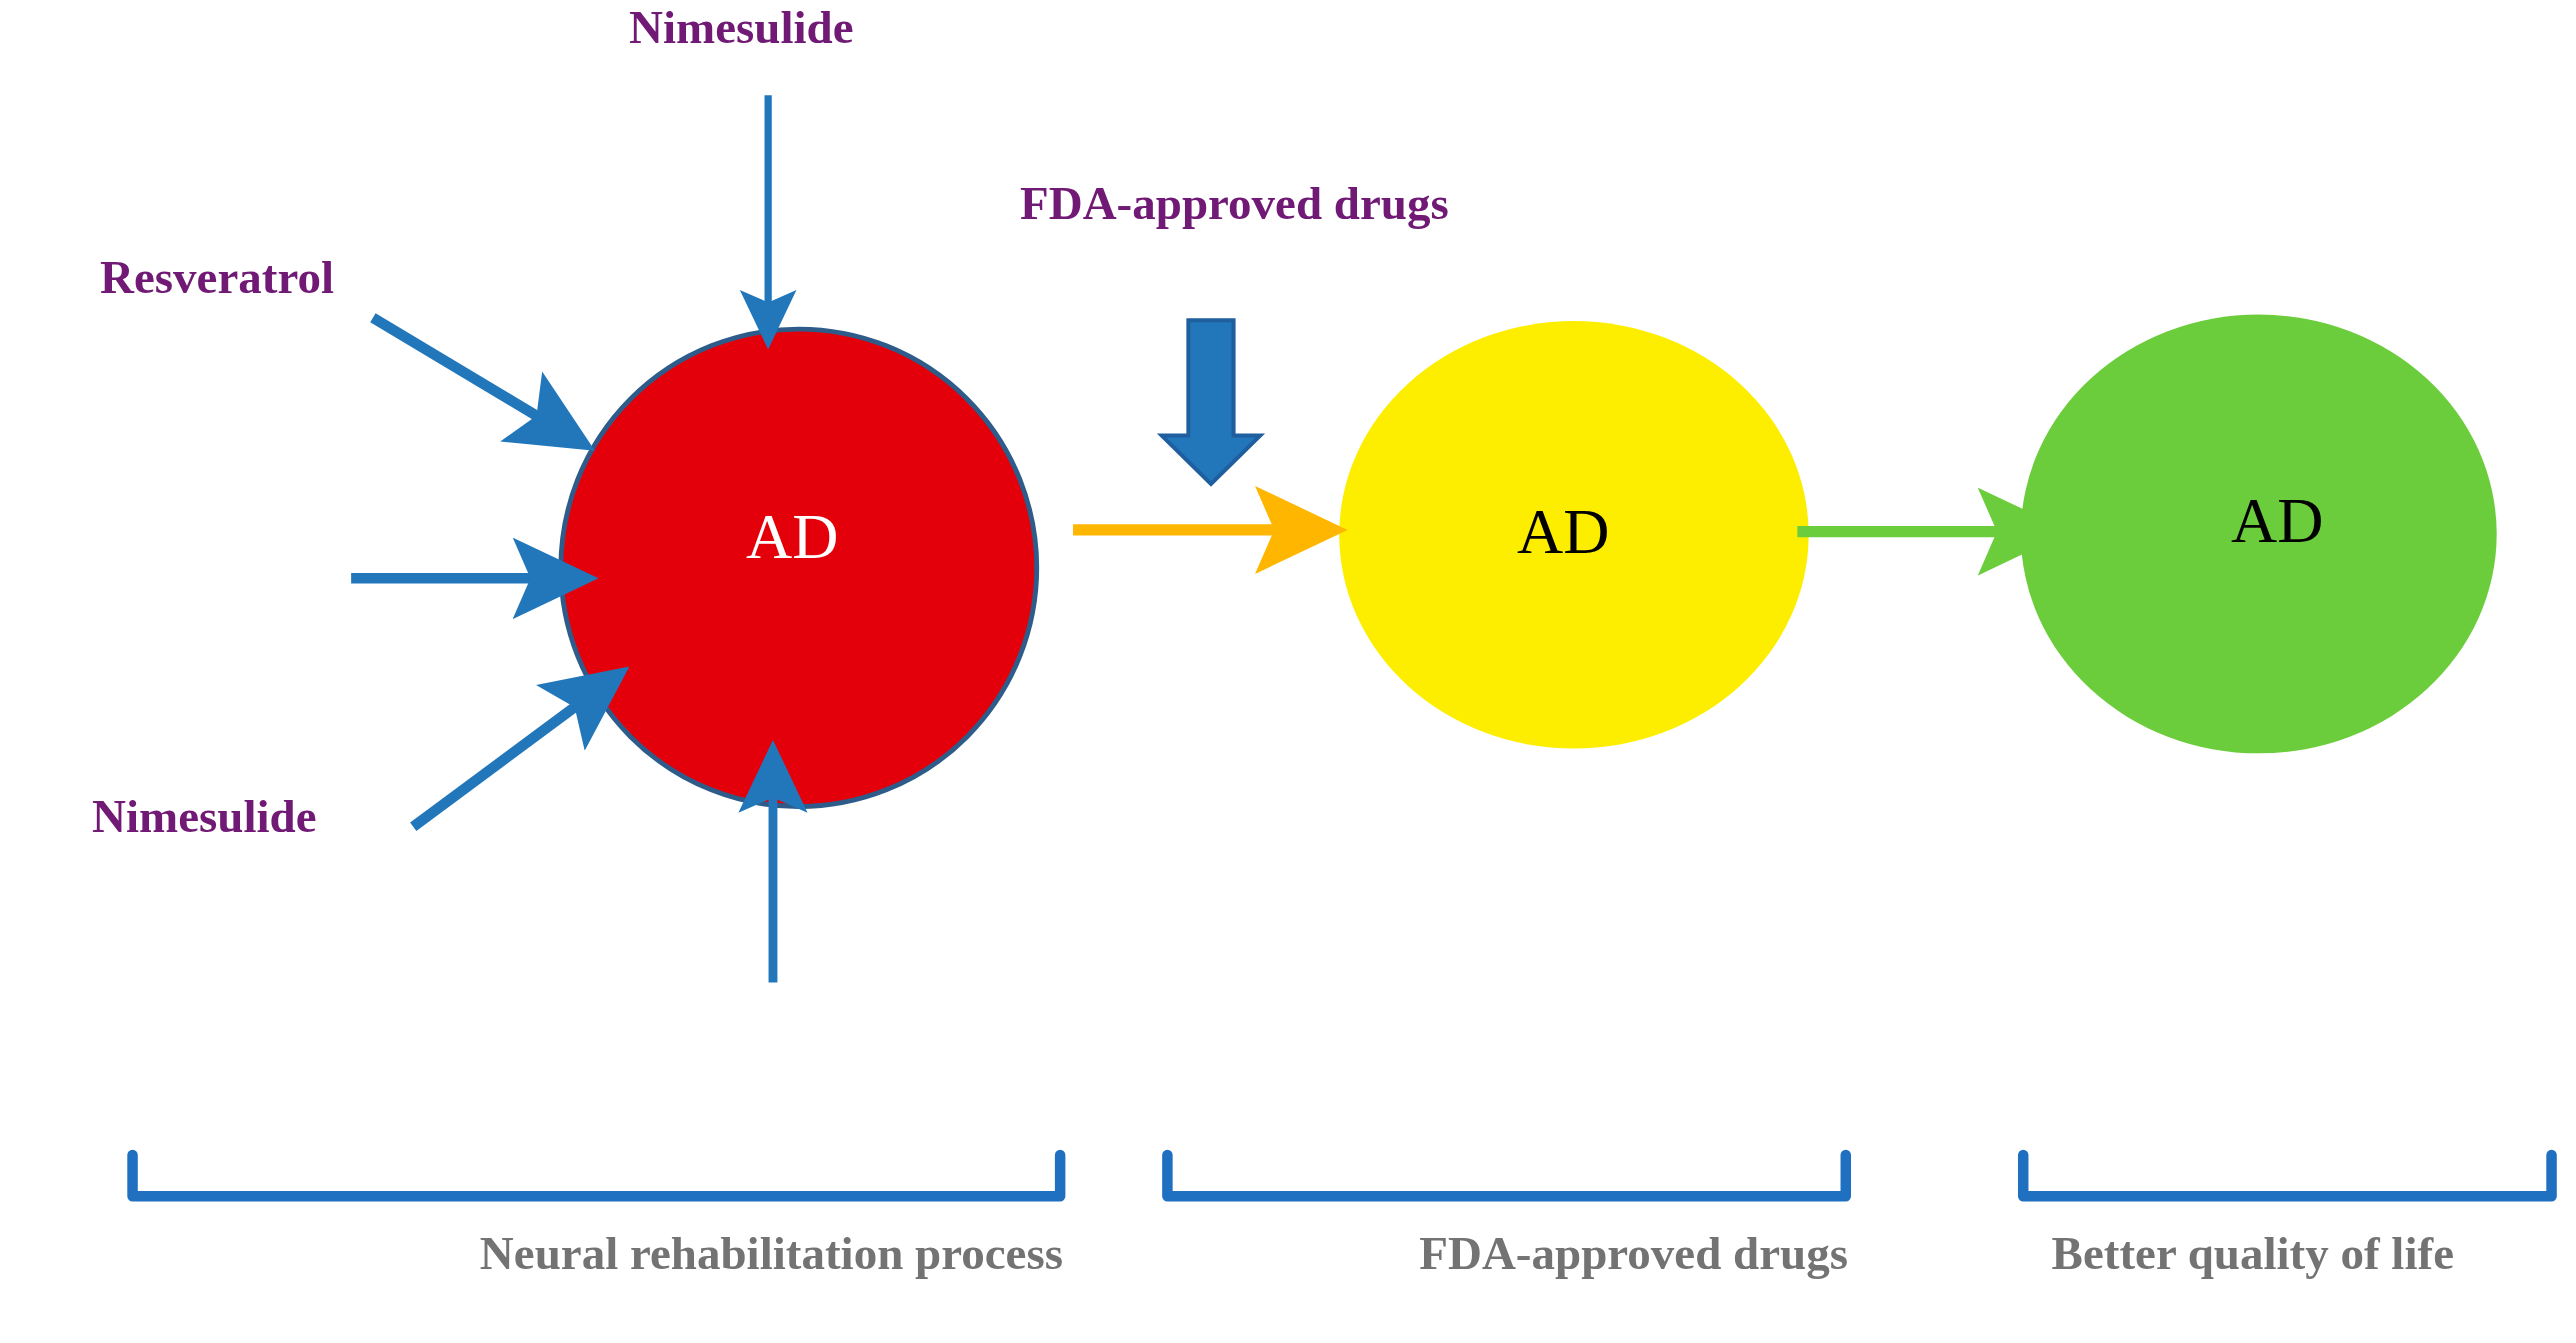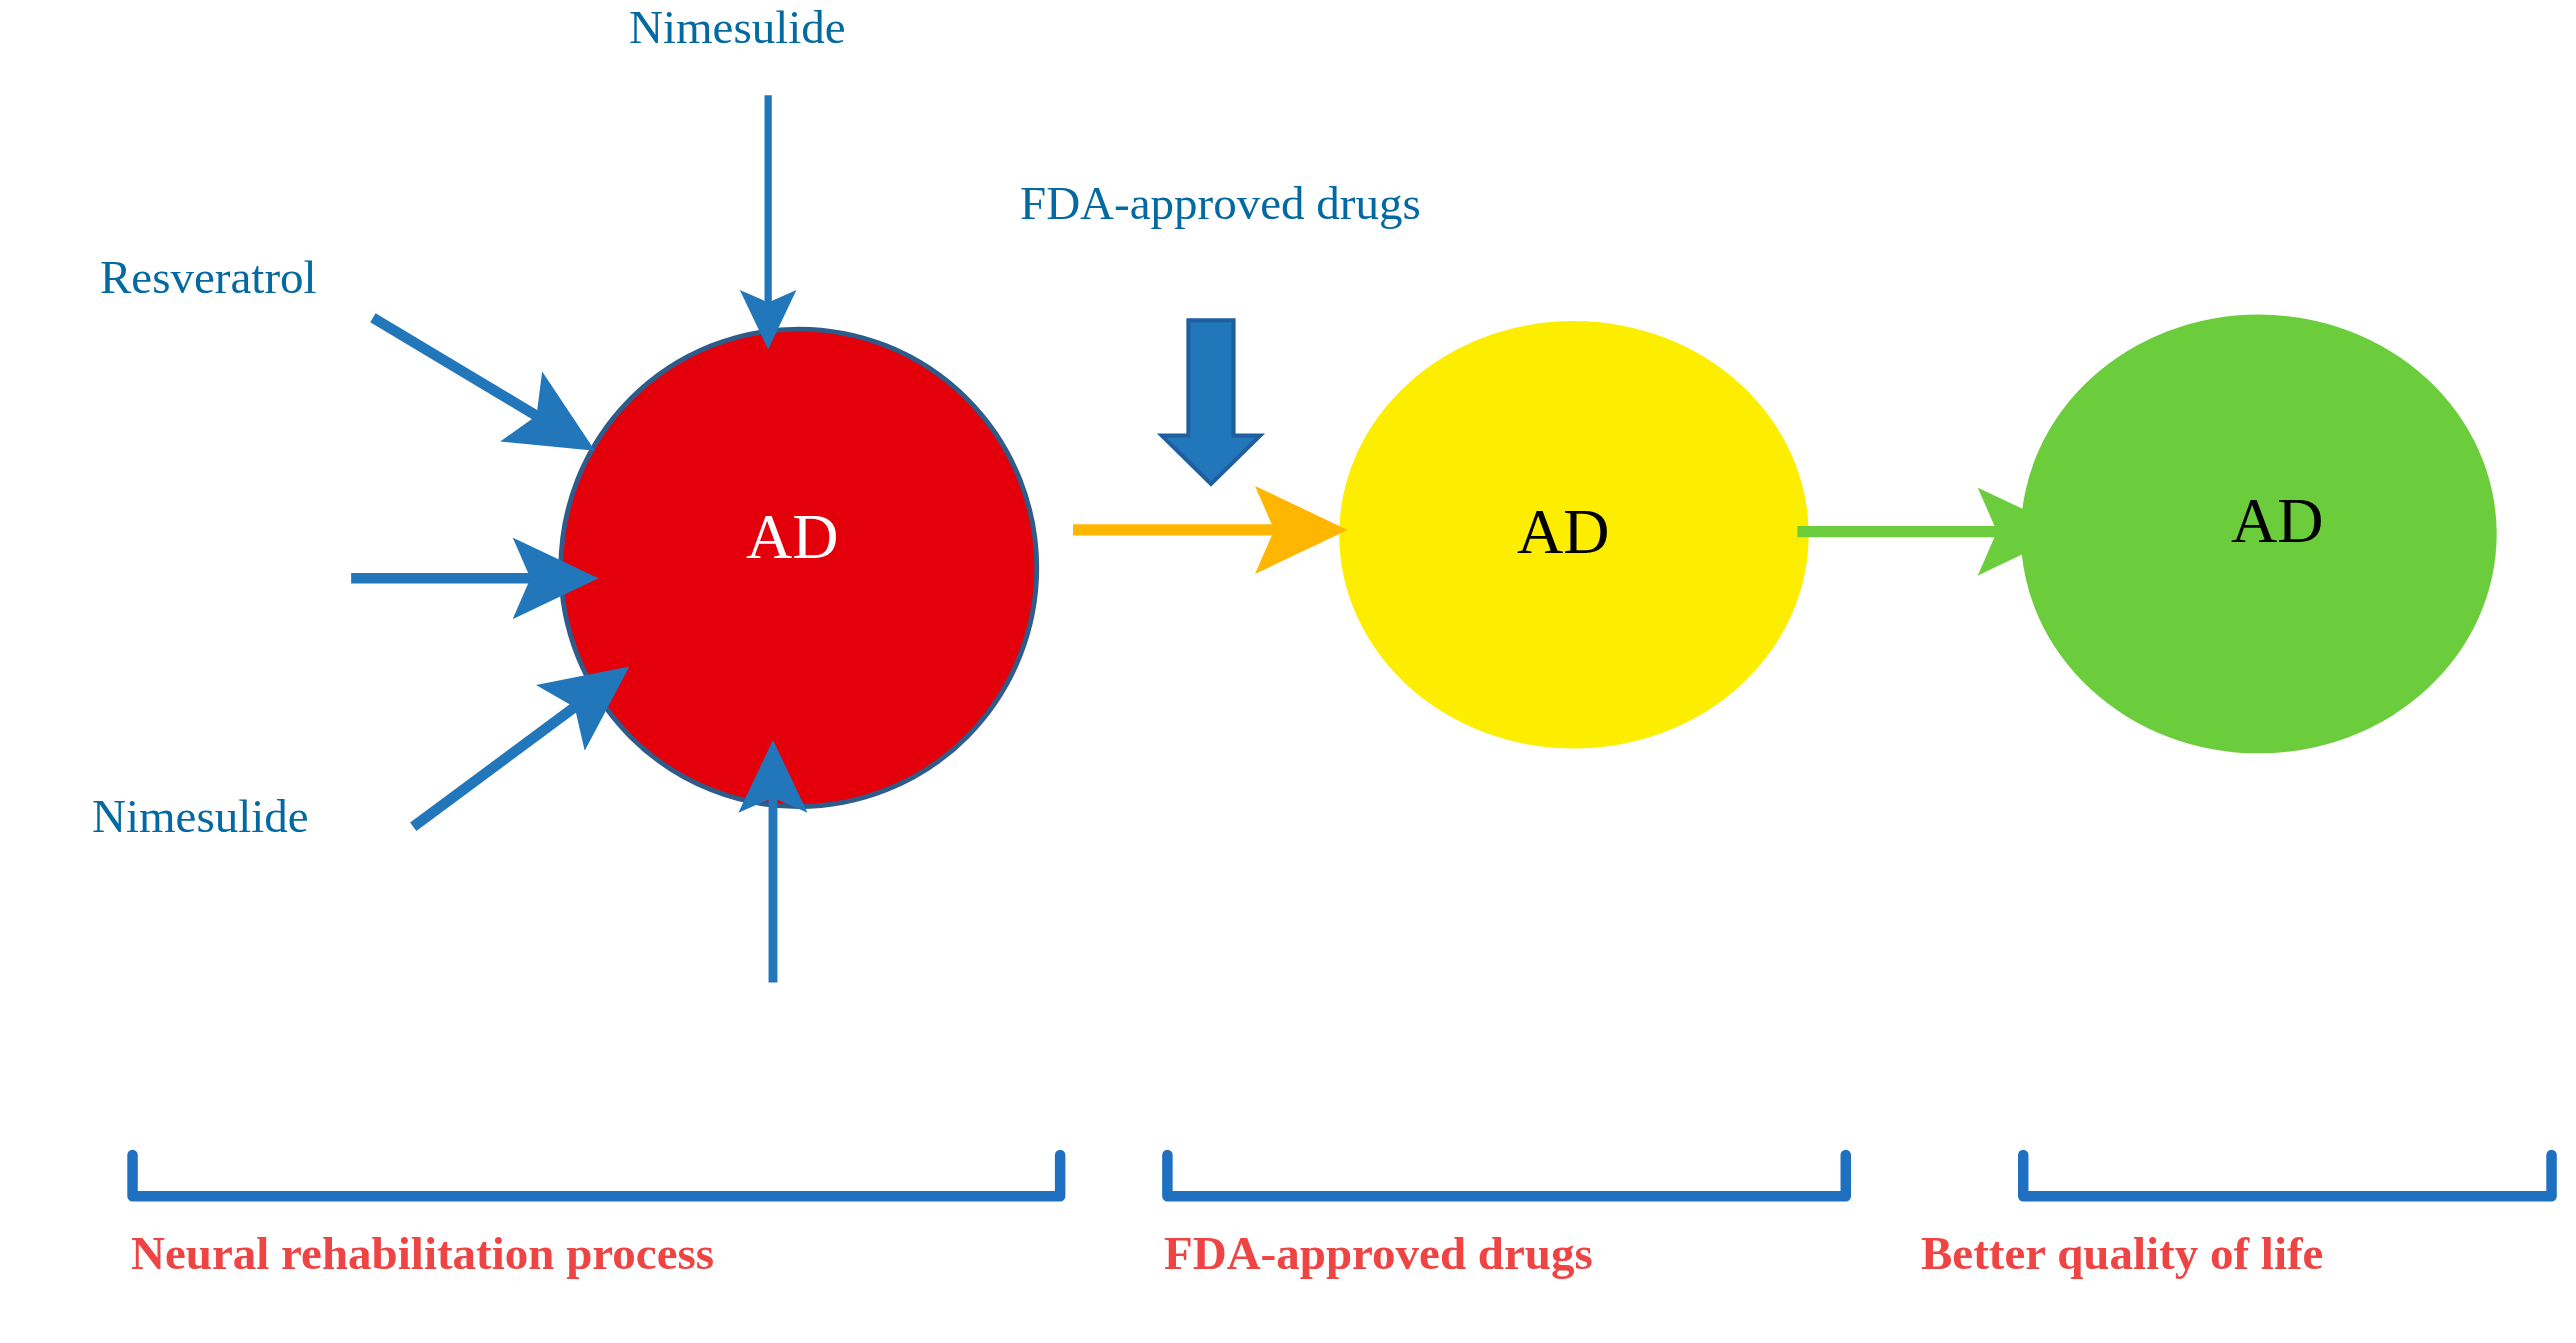--- a/index.html
+++ b/index.html
@@ -17,39 +17,40 @@
   }
   #vector-layer {
     position: absolute;
     left: 0;
     top: 0;
     width: 2576px;
     height: 1343px;
   }
   .node-label {
     position: absolute;
-    color: #0369a1;
+    color: #701a75;
     font-size: 47px;
     white-space: nowrap;
     font-family: "Liberation Serif", "DejaVu Serif", serif;
+    font-weight: bold;
   }
   .circle-label {
     position: absolute;
     font-size: 64px;
     white-space: nowrap;
     text-align: center;
     font-family: "Liberation Serif", "DejaVu Serif", serif;
   }
   .group-label {
     position: absolute;
-    color: #ef4444;
+    color: #737373;
     font-size: 47px;
     font-weight: bold;
     white-space: nowrap;
-    text-align: left;
+    text-align: right;
     font-family: "Liberation Serif", "DejaVu Serif", serif;
   }
   .lbl-nimesulide  { left: 629px;  top: 0px;   }
   .lbl-citalopram  { left: 100px;  top: 250px; }
   .lbl-omega       { left: 18px;   top: 542px; }
   .lbl-resveratrol { left: 92px;  top: 789px; }
   .lbl-ginkgo      { left: 524px;  top: 1041px;}
   .lbl-fda-top     { left: 1020px; top: 176px; }
 
   .ad-red    { left: 746px;  top: 500px; color: #ffffff; }

